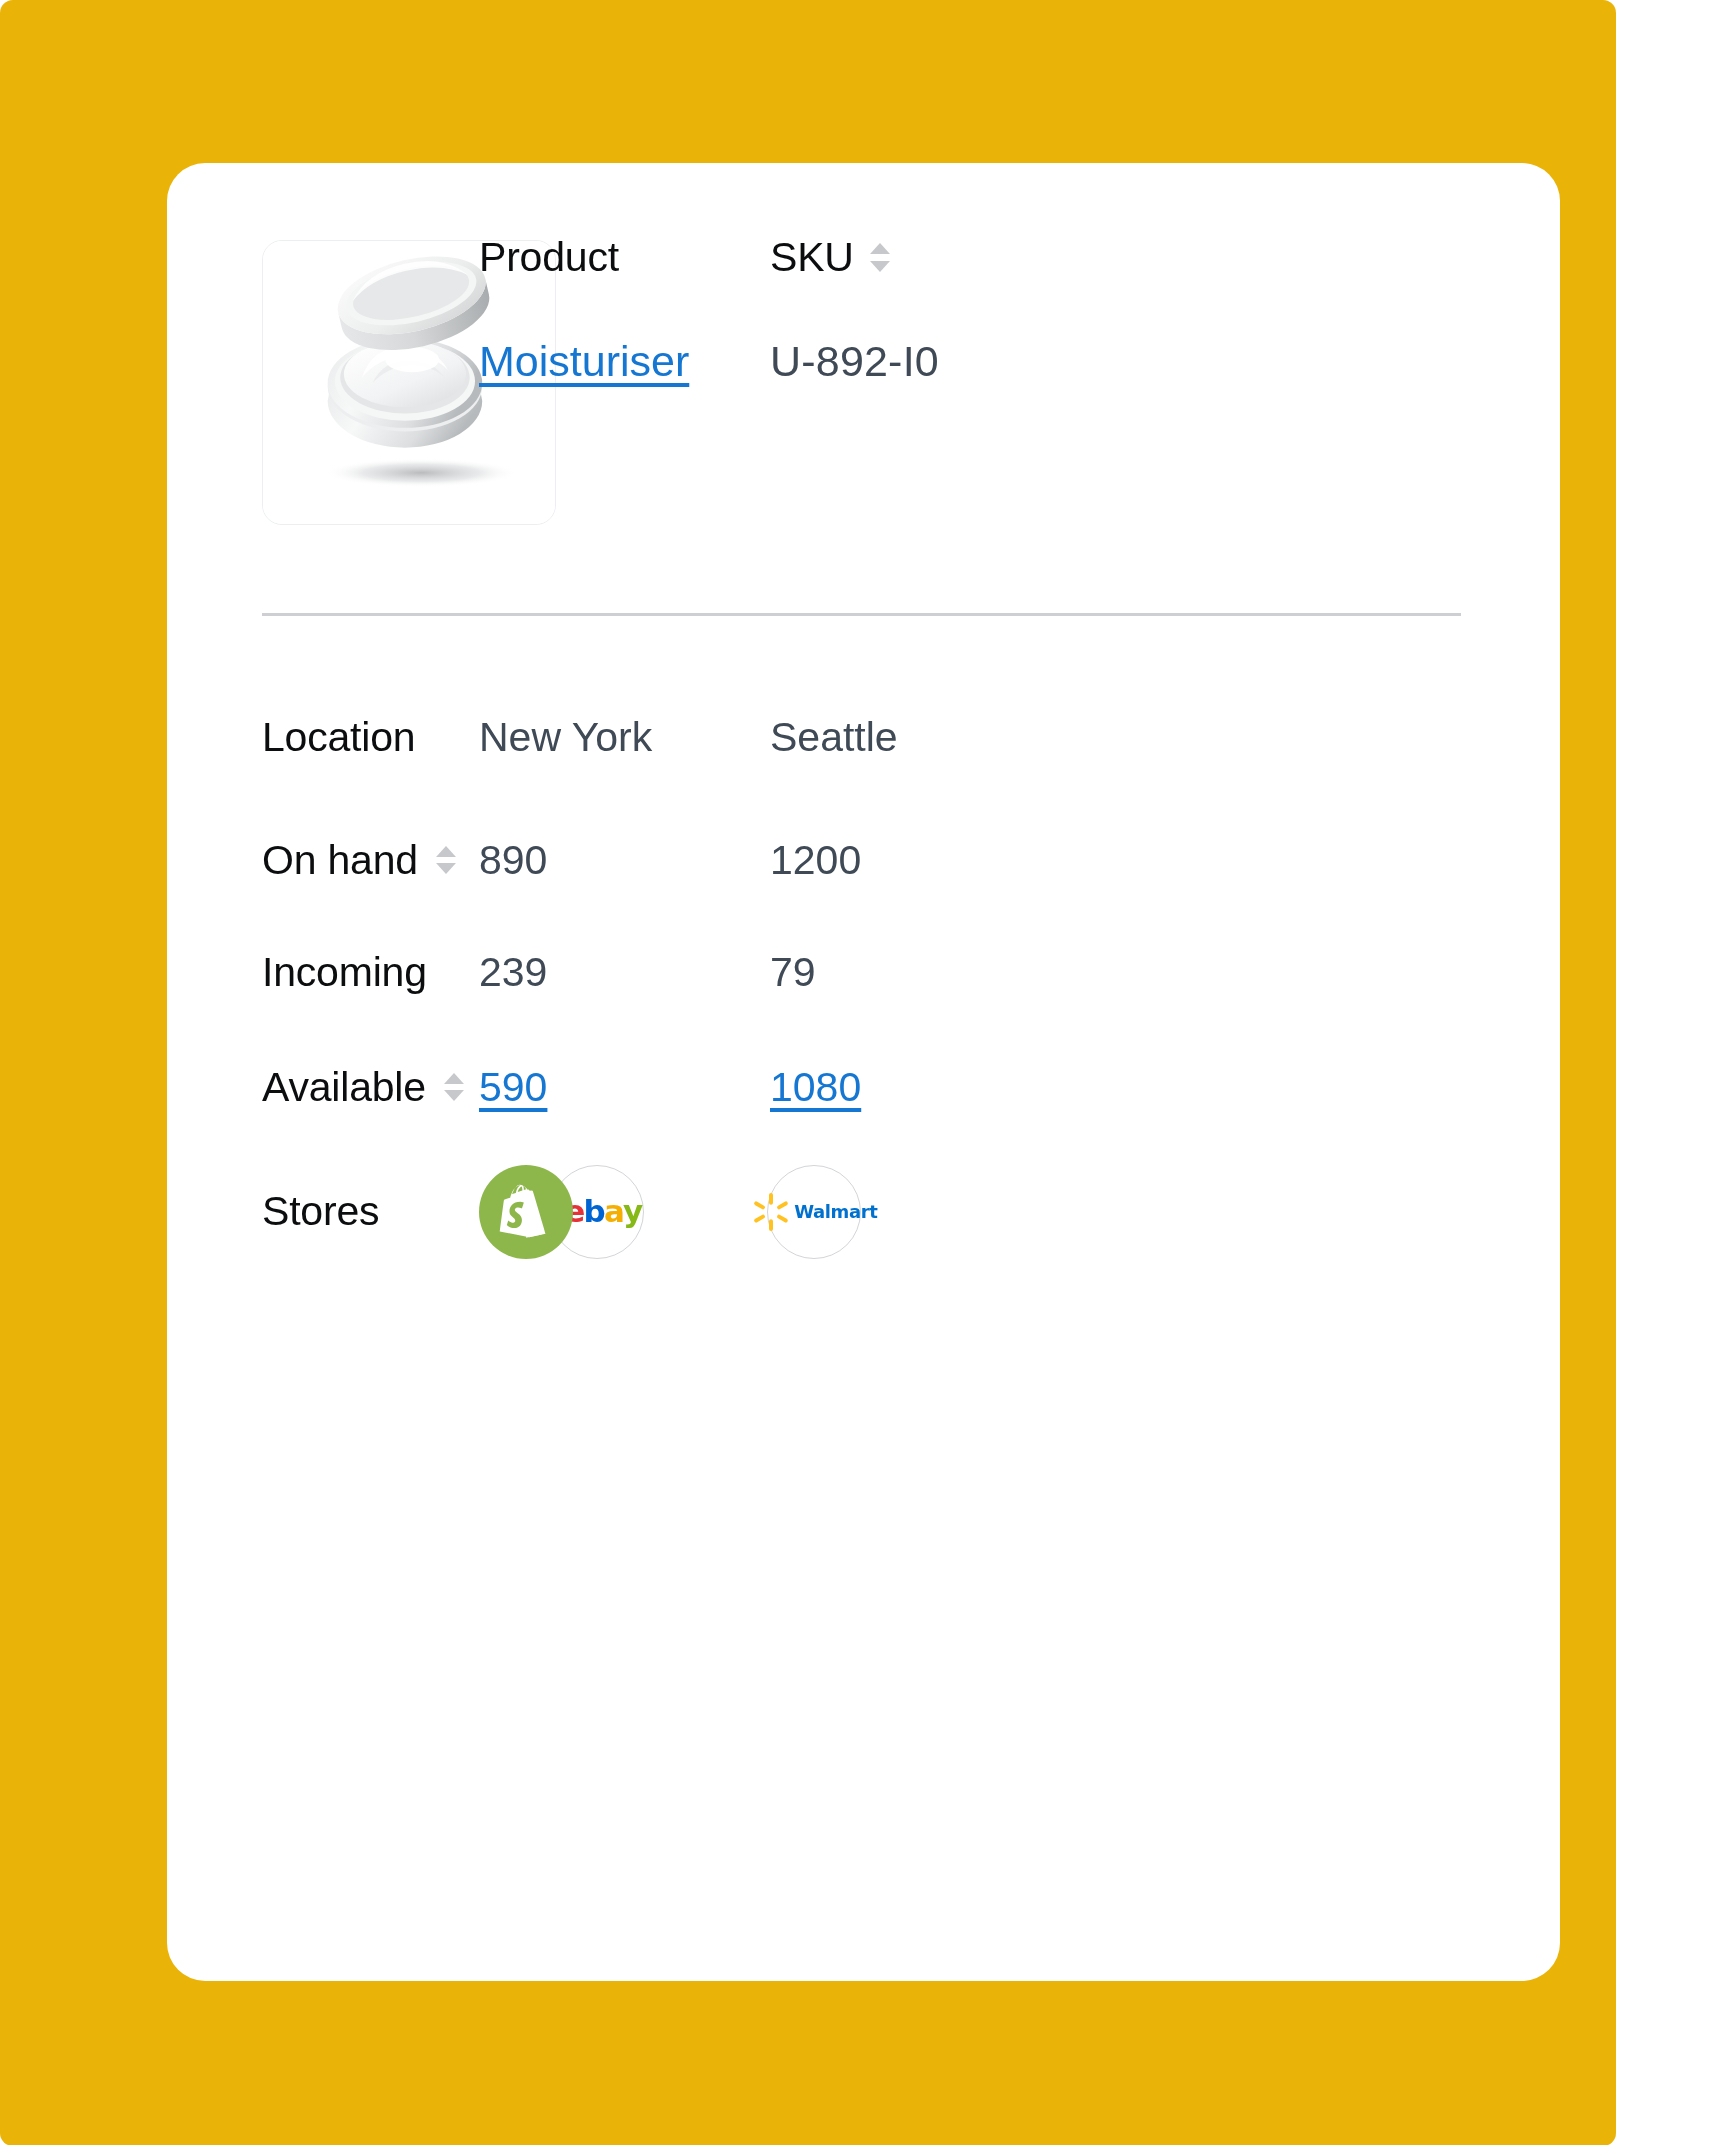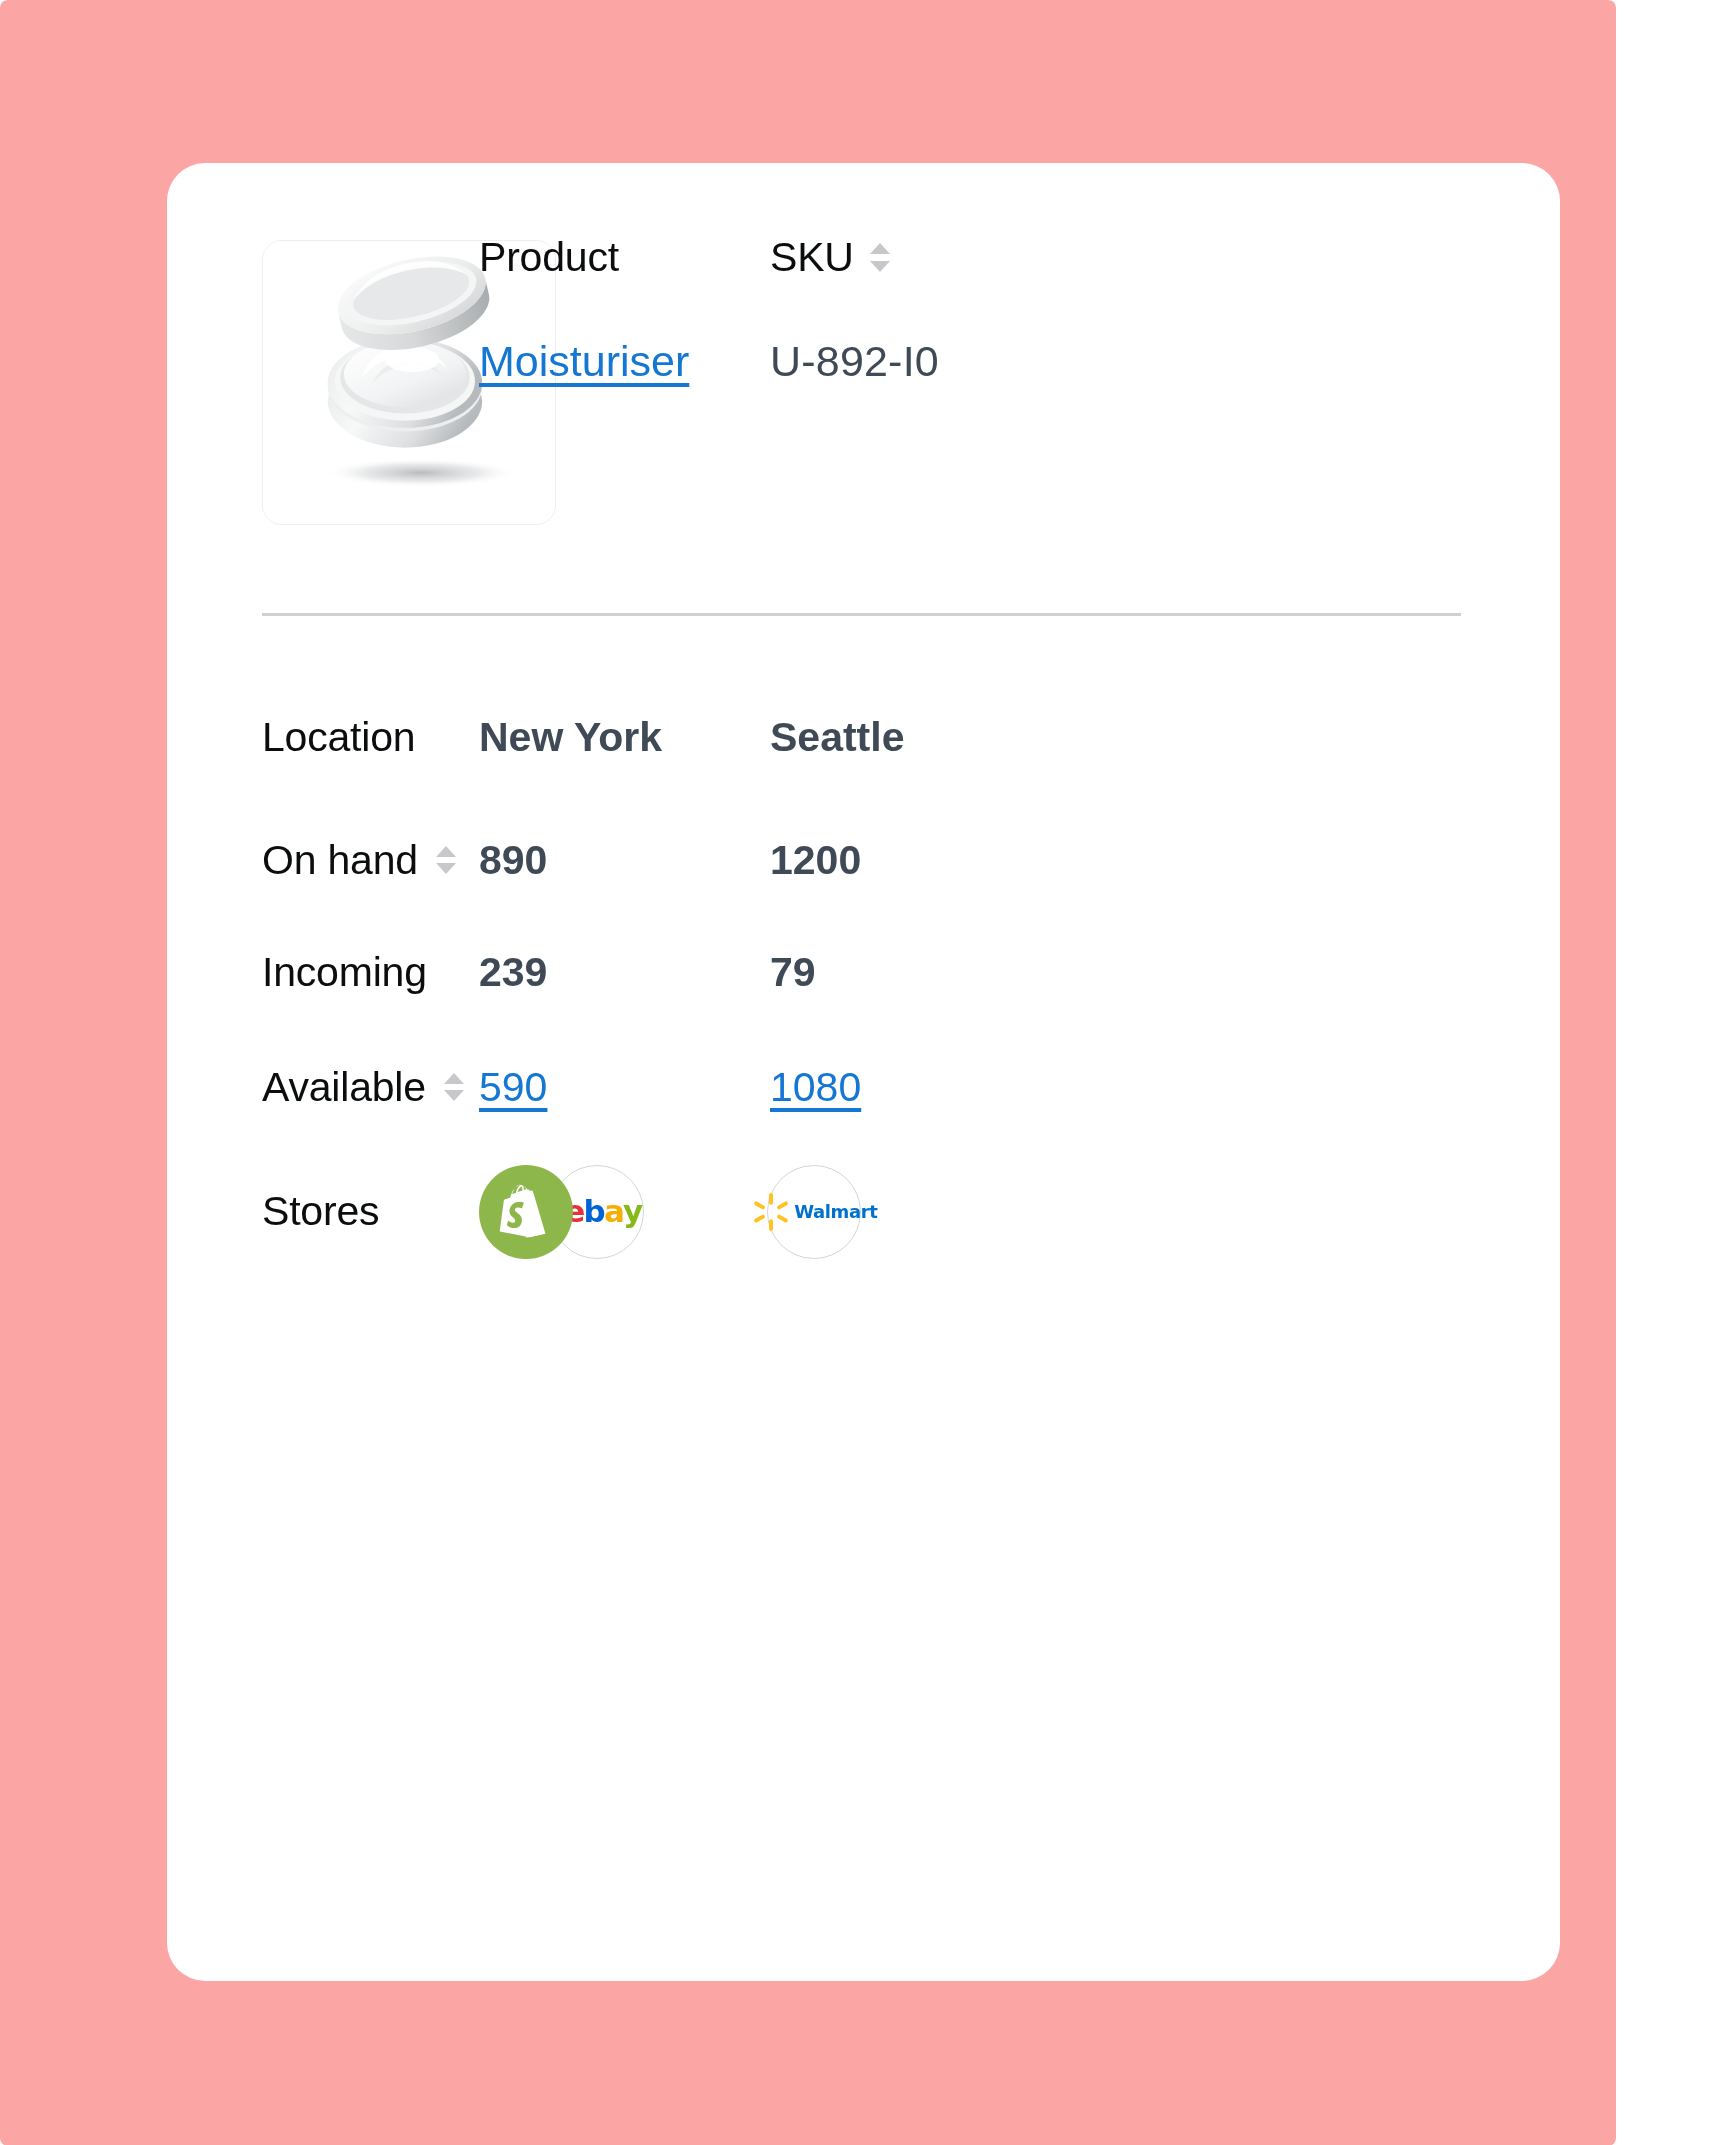--- a/index.html
+++ b/index.html
@@ -15,22 +15,22 @@
     font-family: "Liberation Sans", sans-serif;
     background: #ffffff;
   }
 
   
   .page-surface {
     position: absolute;
     left: 0; top: 0;
     width: 1616px;
     height: 2146px;
-    background: #fca5a5;
-    border-radius: 8px;
+    background: #eab308;
+    border-radius: 13px;
   }
 
   
   .card {
     position: absolute;
     left: 167px;
     top: 163px;
     width: 1393px;
     height: 1818px;
     background: #ffffff;
@@ -157,21 +157,21 @@
     color: #0b0d0e;
     letter-spacing: -0.2px;
     white-space: nowrap;
   }
 
   .cell-a { position: absolute; left: 312px; }
   .cell-b { position: absolute; left: 603px; }
 
   .cell-text {
     font-size: 41px;
-    font-weight: 700;
+    font-weight: 400;
     color: #3f4a56;
     white-space: nowrap;
   }
   .cell-text.head { color: #3f4a56; }
 
   .cell-link {
     font-size: 41px;
     color: #1677d3;
     text-decoration: underline;
     text-underline-offset: 7.2px;

